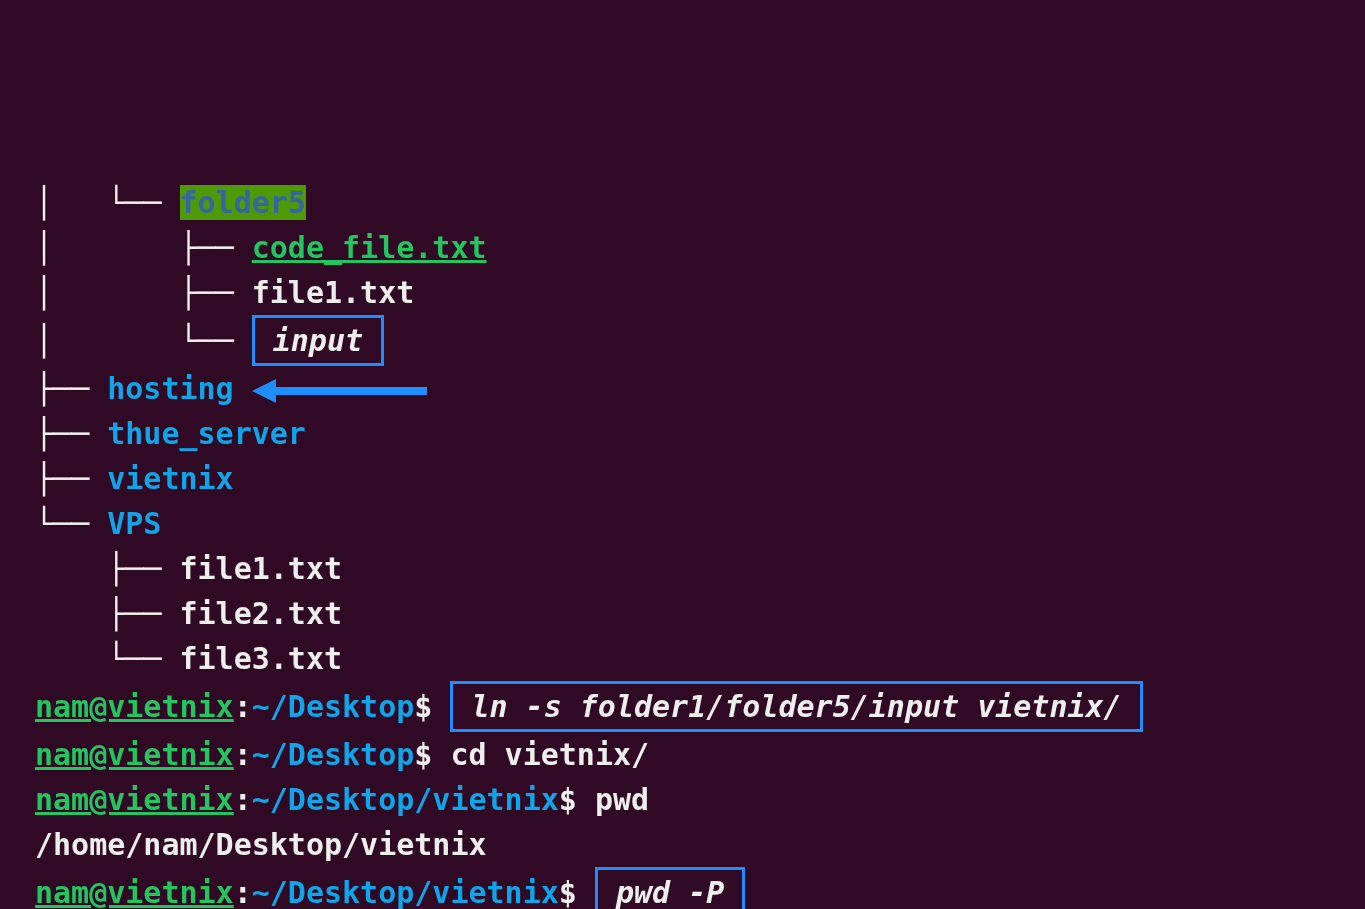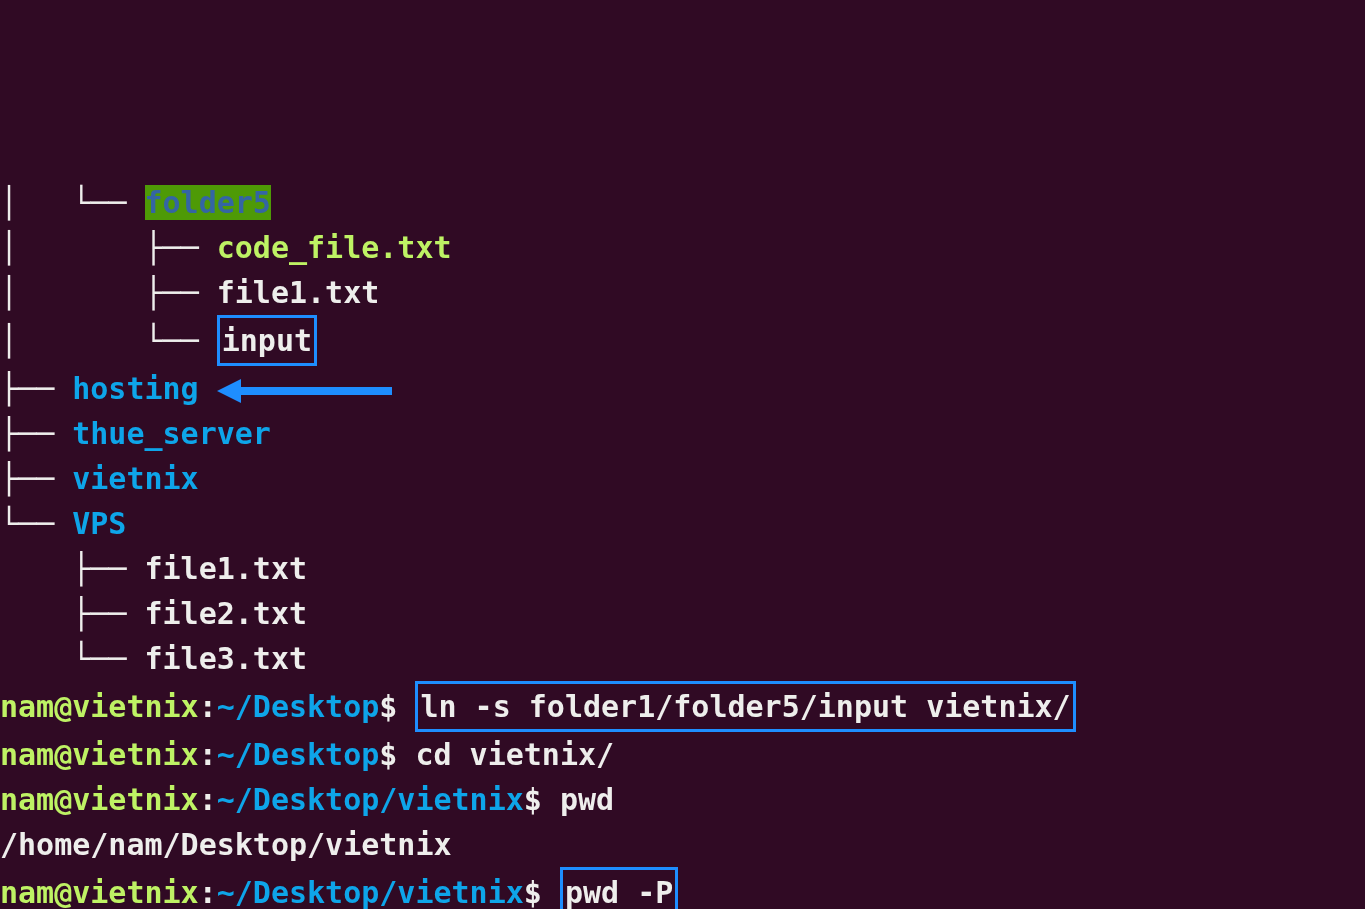--- a/index.html
+++ b/index.html
@@ -8,25 +8,25 @@
       color: #ffffff;
       font-family: 'DejaVu Sans Mono', 'Ubuntu Mono', monospace;
       font-size: 30px;
       font-weight: bold;
       line-height: 1.5;
       white-space: pre;
       overflow: hidden;
       width: 1365px;
       height: 909px;
     }
-    .green { color: #bef264; }
+    .green { color: #22c55e; text-decoration: underline; }
     .blue { color: #0ea5e9; }
     .white { color: #eeeeec; }
     .green-bg { background: #4e9a06; color: #3465a4; }
-    .box { border: 3px solid #1e8eff; display: inline-block; padding: 0 2px; }
+    .box { border: 3px solid #1e8eff; display: inline-block; padding: 0 18px; font-style: italic; }
     .arrow {
       display: inline-block;
       position: relative;
       width: 180px;
       height: 20px;
       vertical-align: middle;
     }
     .arrow::before {
       content: '';
       position: absolute;
@@ -40,21 +40,21 @@
       content: '';
       position: absolute;
       left: 0;
       top: -2px;
       width: 0;
       height: 0;
       border-right: 24px solid #1e8eff;
       border-top: 12px solid transparent;
       border-bottom: 12px solid transparent;
     }
-    .tree-line { display: block; }
+    .tree-line { display: block; margin-left: 35px; }
   </style>
 </head>
 <body>
 
 
 
 <div><span class="tree-line"><span class="white">│   └── </span><span class="green-bg">folder5</span></span><span class="tree-line"><span class="white">│       ├── </span><span class="green">code_file.txt</span></span><span class="tree-line"><span class="white">│       ├── </span><span class="white">file1.txt</span></span><span class="tree-line"><span class="white">│       └── </span><span class="box"><span class="white">input</span></span></span><span class="tree-line"><span class="white">├── </span><span class="blue">hosting</span> <span class="arrow"></span></span><span class="tree-line"><span class="white">├── </span><span class="blue">thue_server</span></span><span class="tree-line"><span class="white">├── </span><span class="blue">vietnix</span></span><span class="tree-line"><span class="white">└── </span><span class="blue">VPS</span></span><span class="tree-line"><span class="white">    ├── </span><span class="white">file1.txt</span></span><span class="tree-line"><span class="white">    ├── </span><span class="white">file2.txt</span></span><span class="tree-line"><span class="white">    └── </span><span class="white">file3.txt</span></span><span class="tree-line"><span class="green">nam@vietnix</span><span class="white">:</span><span class="blue">~/Desktop</span><span class="white">$ </span><span class="box"><span class="white">ln -s folder1/folder5/input vietnix/</span></span></span><span class="tree-line"><span class="green">nam@vietnix</span><span class="white">:</span><span class="blue">~/Desktop</span><span class="white">$ </span><span class="white">cd vietnix/</span></span><span class="tree-line"><span class="green">nam@vietnix</span><span class="white">:</span><span class="blue">~/Desktop/vietnix</span><span class="white">$ </span><span class="white">pwd</span></span><span class="tree-line"><span class="white">/home/nam/Desktop/vietnix</span></span><span class="tree-line"><span class="green">nam@vietnix</span><span class="white">:</span><span class="blue">~/Desktop/vietnix</span><span class="white">$ </span><span class="box"><span class="white">pwd -P</span></span></span></div>
 
 
 

